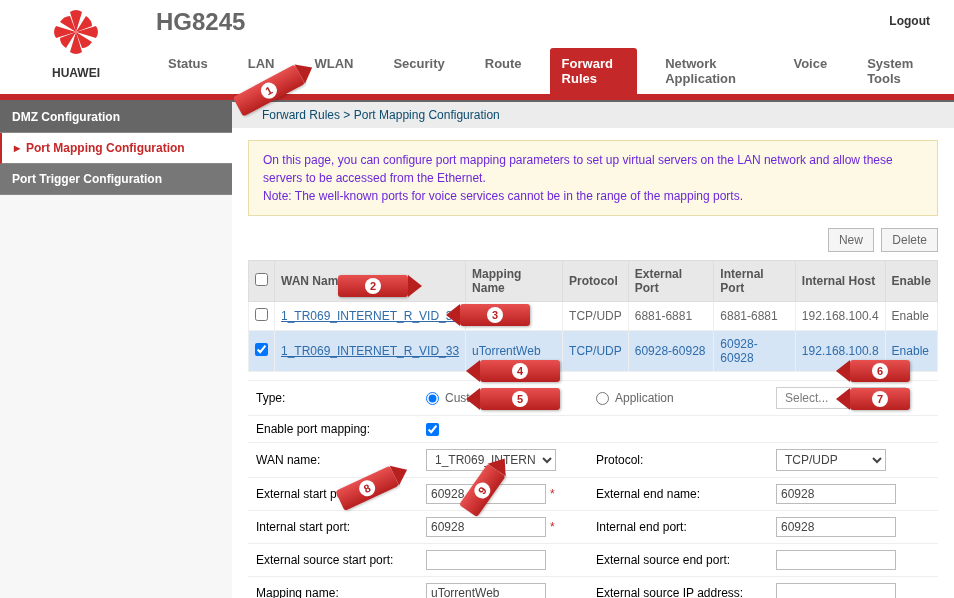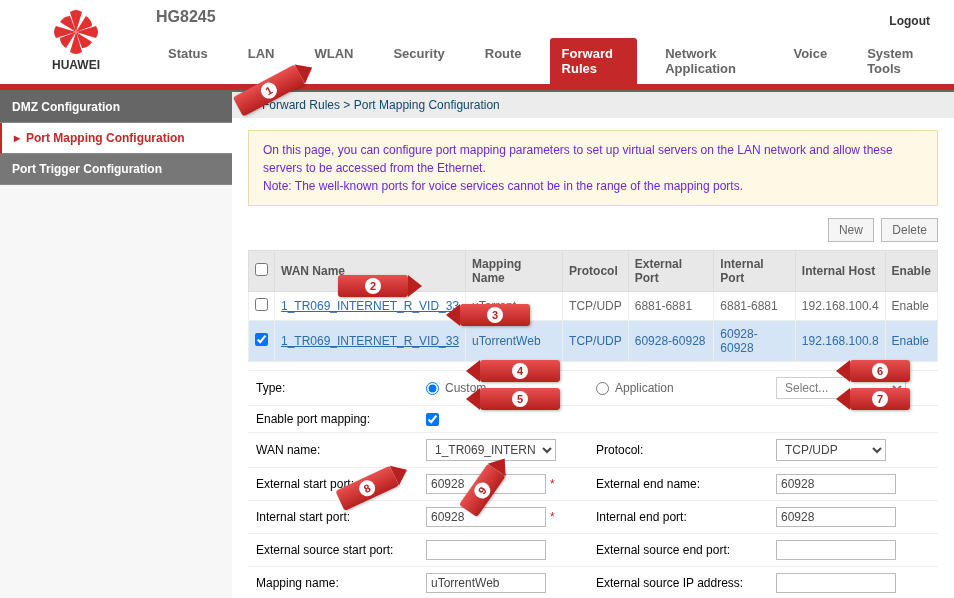--- a/index.html
+++ b/index.html
@@ -1,22 +1,22 @@
 <!DOCTYPE html>
 <html><head>
 <meta charset="utf-8">
 <style>
 * { box-sizing: border-box; margin: 0; padding: 0; }
 body { font-family: Arial, sans-serif; font-size: 12px; color: #666; background: #fff; width: 954px; }
 .header { display: flex; align-items: flex-start; padding: 8px 16px 0 16px; }
 .logo-area { width: 120px; display: flex; flex-direction: column; align-items: center; }
 .logo-icon { width: 48px; height: 48px; }
-.logo-text { color: #333; font-size: 12px; font-weight: bold; margin-top: 2px; }
+.logo-text { color: #333; font-size: 12px; font-weight: bold; margin-top: 10px; }
 .title-area { flex: 1; padding-left: 20px; }
-.model-title { font-size: 16px; font-weight: bold; color: #666; margin-bottom: 12px; }
+.model-title { font-size: 24px; font-weight: bold; color: #666; margin-bottom: 12px; }
 .logout { position: absolute; right: 24px; top: 14px; font-size: 12px; color: #333; font-weight: bold; cursor: pointer; }
 .nav { display: flex; gap: 16px; margin-top: 4px; }
 .nav-item { padding: 8px 12px; font-size: 13px; font-weight: bold; color: #666; cursor: pointer; border-radius: 3px 3px 0 0; }
 .nav-item.active { background: #c52828; color: #fff; }
 .redbar { height: 6px; background: #c52828; }
 .greybar { height: 2px; background: #666; }
 .main { display: flex; }
 .sidebar { width: 232px; background: #f7f7f7; }
 .side-item { padding: 8px 12px; font-size: 12px; font-weight: bold; color: #fff; background: #666; border-bottom: 1px solid #888; cursor: pointer; display:flex; align-items:center; }
 .side-item.selected { color: #c52828; background: #fff; border-left: 2px solid #c52828; }

